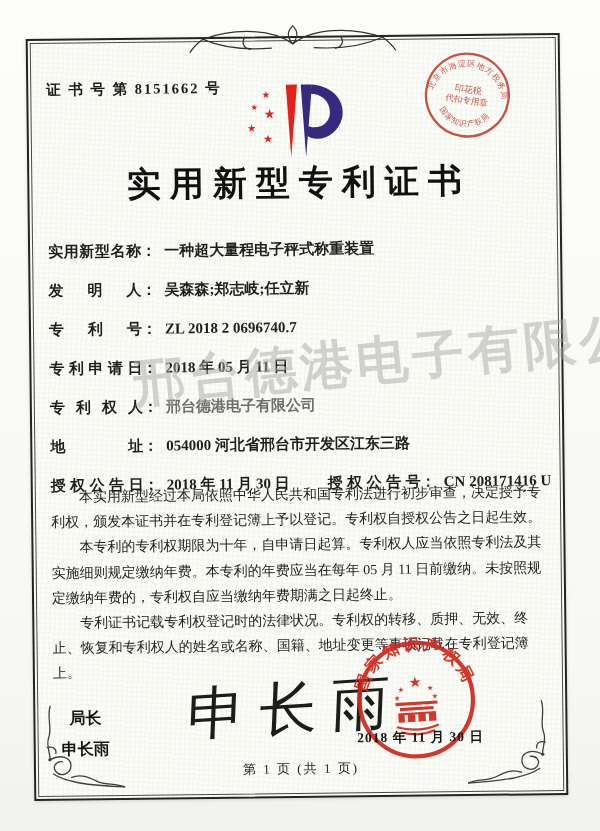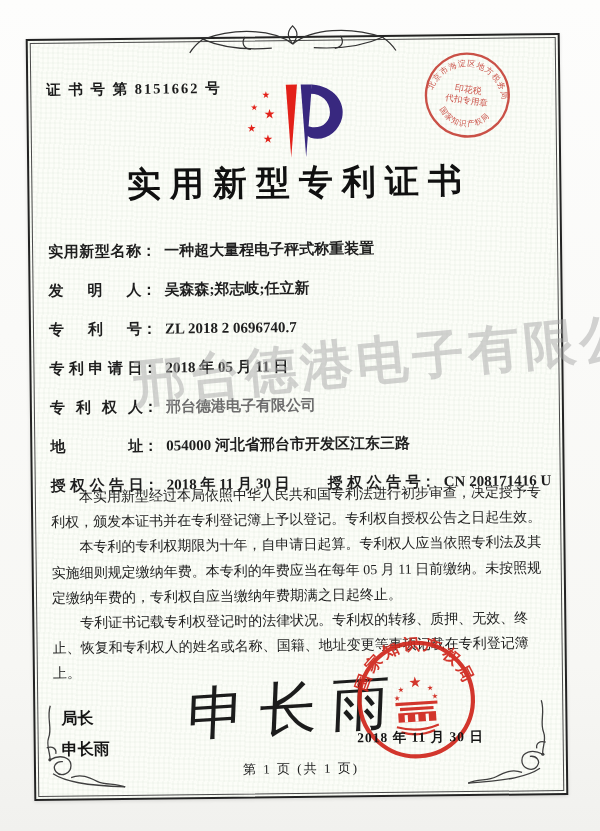--- a/index.html
+++ b/index.html
@@ -33,21 +33,21 @@
   .frow{ margin-bottom:15px; line-height:24px; white-space:nowrap; }
   .flabel{ display:inline-block; width:93px; text-align:justify; text-align-last:justify; }
   .fcolon{ margin-right:8px; }
   .fvalue.faded{ color:#6d6d6d; }
   .frow.grant{ display:flex; }
   .pair2{ margin-left:38px; }
   .body-text{ position:absolute; left:18px; right:13px; top:444px; font-size:14px;
     line-height:25.2px; color:#1f1f1f; font-weight:500; }
   .body-text p{ text-indent:2em; margin:0; }
   .director{ position:absolute; left:26px; top:662px; font-size:16px; font-weight:700;
-    line-height:31px; color:#151515; }
+    line-height:31px; color:#151515;text-align:center; }
   .signature{ position:absolute; left:152px; top:632px; font-size:58px; color:#1c1c1c;
     letter-spacing:14px; white-space:nowrap;
     transform:rotate(-3deg) skewX(-6deg); font-weight:400; }
   .office-seal{ position:absolute; left:318px; top:600px; width:126px; height:126px;
     opacity:.93; z-index:2; }
   .seal-date{ position:absolute; left:300px; top:692px; width:170px; text-align:center;
     font-size:13.5px; letter-spacing:1px; color:#141414; z-index:3; font-weight:600; }
   .page-footer{ position:absolute; top:722px; left:0; width:100%; text-align:center;
     font-size:13px; color:#222; letter-spacing:2px; }
   .watermark{ position:absolute; left:130px; top:350px; font-size:52px; font-weight:700;

